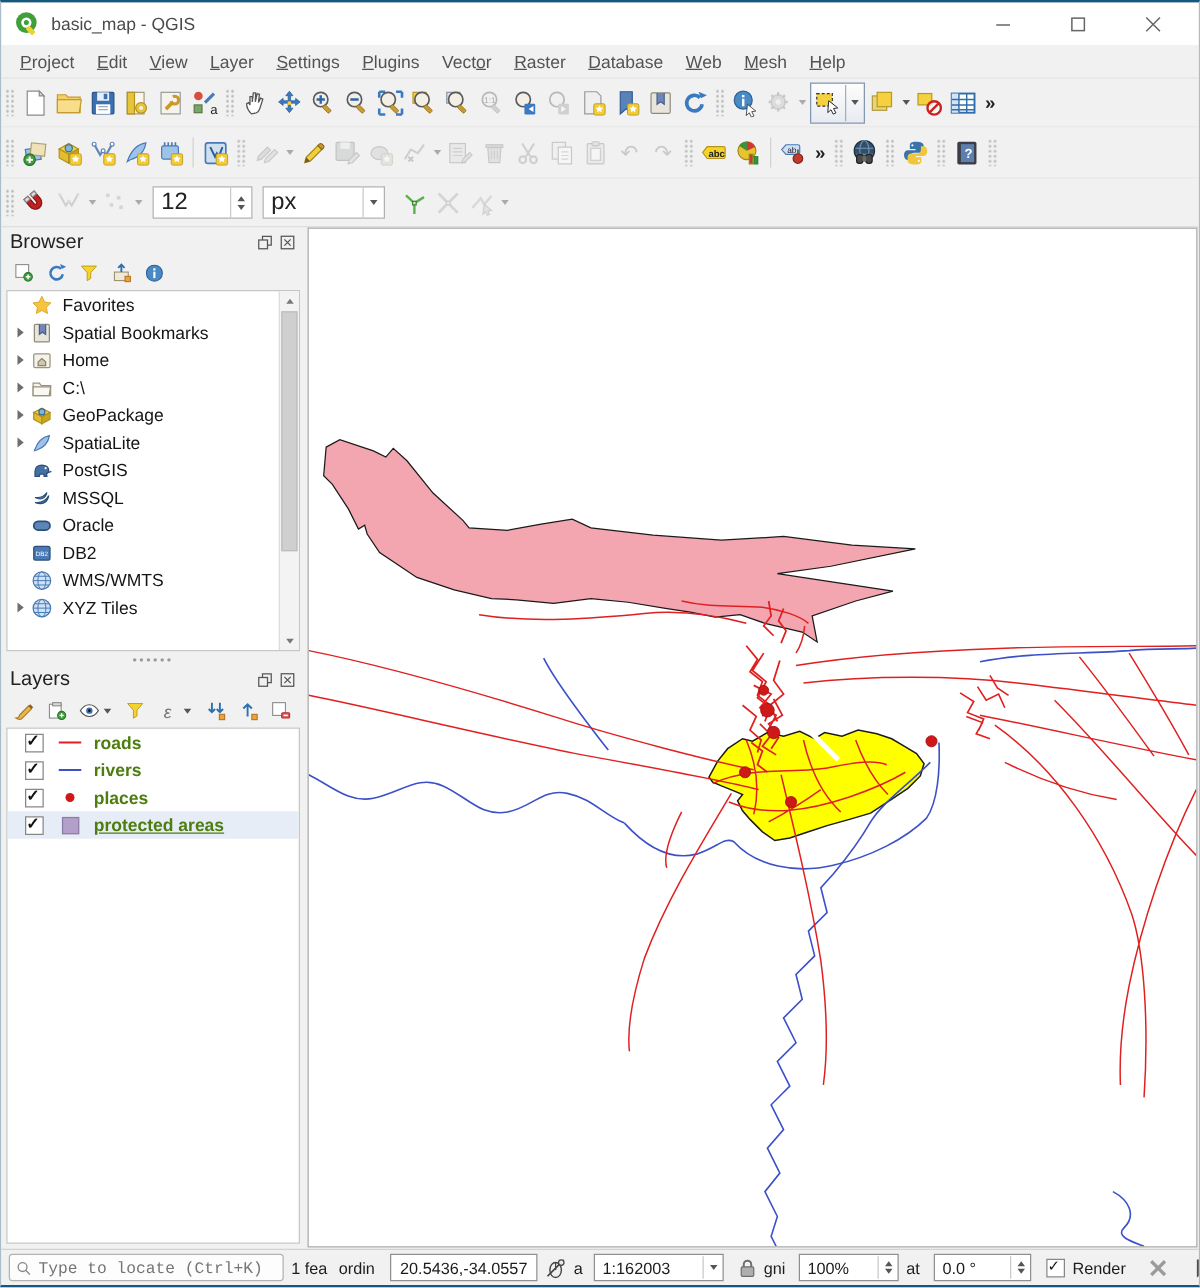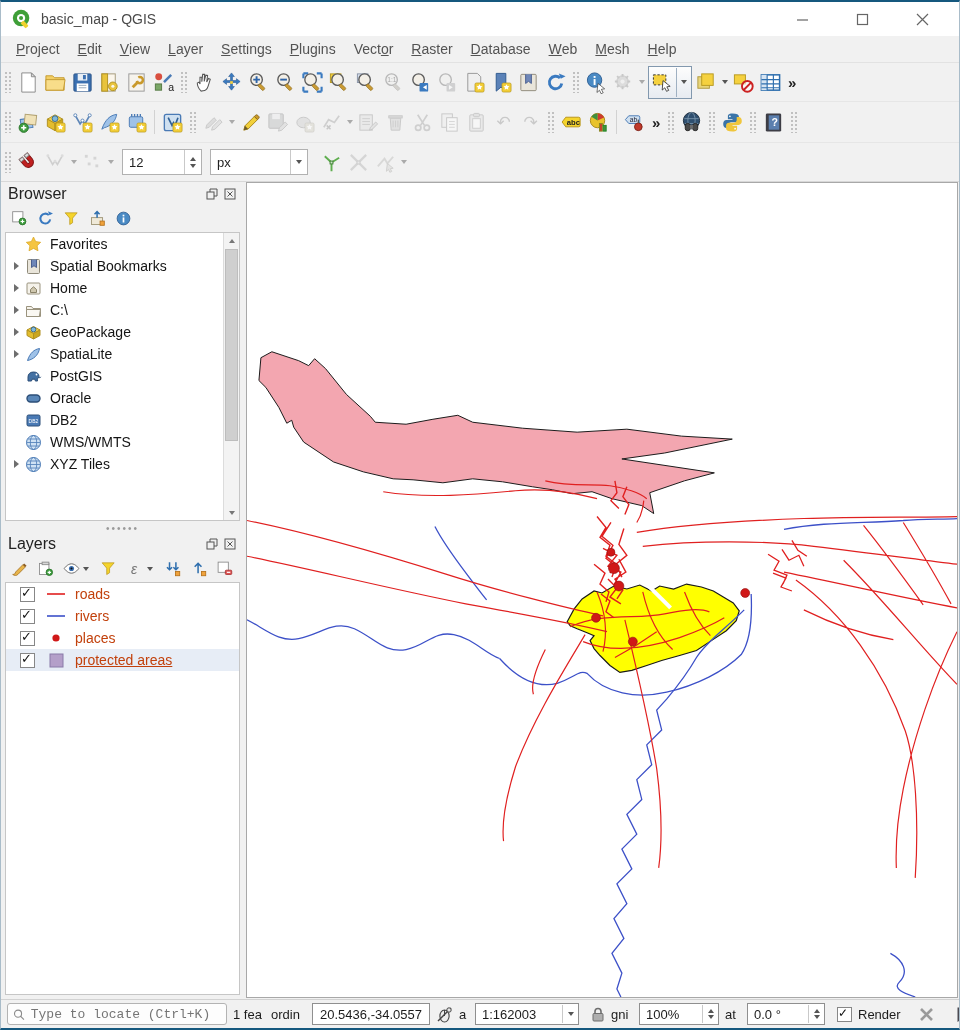--- a/index.html
+++ b/index.html
@@ -24,21 +24,21 @@
   .ti svg{width:23px;height:23px}
   .sep{width:1px;height:24px;background:#d2d2d2;margin:0 4px;flex:none}
   .caret{width:0;height:0;border-left:3.5px solid transparent;border-right:3.5px solid transparent;border-top:4px solid #555;margin:0 2px;flex:none;align-self:center}
   .caret.dim{border-top-color:#aaa}
   .dis{opacity:.38;filter:grayscale(.9)}
   .framed{border:1px solid #8298ae;background:linear-gradient(#fdfdfd,#e7ebf1);display:flex;align-items:center;height:31px;margin:0 1px}
   .framed .dd{width:14px;height:29px;border-left:1px solid #9fb0c2;display:flex;align-items:center;justify-content:center}
   .ovf{font-size:15px;color:#222;padding:0 4px;font-weight:bold}
   .glyph{font-size:17px;color:#8a8a8a}
   
-  .sbox{height:24px;background:#fff;border:1px solid #b1b1b1;display:flex;align-items:center;font-size:13px;color:#222}
+  .sbox{height:24px;background:#fff;border:1px solid #b1b1b1;display:flex;align-items:center;font-size:19px;color:#222}
   .sbox .val{padding:0 6px;flex:1;white-space:nowrap}
   .spincol{width:16px;height:100%;border-left:1px solid #c9c9c9;display:flex;flex-direction:column;align-items:center;justify-content:center;gap:3px}
   .up{width:0;height:0;border-left:3.5px solid transparent;border-right:3.5px solid transparent;border-bottom:4px solid #555}
   .down{width:0;height:0;border-left:3.5px solid transparent;border-right:3.5px solid transparent;border-top:4px solid #555}
   
   .main{flex:1;display:flex;min-height:0}
   .panels{width:243px;flex:none;display:flex;flex-direction:column;background:#f1f1f1}
   .panel-b{height:343px;flex:none;display:flex;flex-direction:column}
   .panel-l{flex:1;display:flex;flex-direction:column;min-height:0}
   .psplit{height:7px;display:flex;align-items:center;justify-content:center;flex:none}
@@ -52,21 +52,21 @@
   .tree{flex:1;margin:0 4px 4px 4px;background:#fff;border:1px solid #c6c6c6;position:relative;overflow:hidden}
   .trow{height:22px;display:flex;align-items:center;font-size:14px;color:#141414}
   .trow .arrow{width:13px;margin-left:4px;display:flex;justify-content:center;flex:none}
   .tri{width:0;height:0;border-top:4px solid transparent;border-bottom:4px solid transparent;border-left:5px solid #6e6e6e}
   .bicon{width:18px;height:17px;margin:0 7px 0 2px;flex:none}
   .bicon svg{width:17px;height:17px}
   .vscroll{position:absolute;right:0;top:0;bottom:0;width:15px;background:#f3f3f3;border-left:1px solid #dcdcdc}
   .varr{height:15px;display:flex;align-items:center;justify-content:center;background:#f3f3f3}
   .vthumb{position:absolute;left:1px;right:1px;top:16px;height:190px;background:#cfcfcf;border:1px solid #bdbdbd}
   
-  .lrow{height:22px;display:flex;align-items:center;font-size:14px;font-weight:normal;color:#c2410c}
+  .lrow{height:22px;display:flex;align-items:center;font-size:14px;font-weight:bold;color:#4d7c0f}
   .lrow.sel{background:#e7edf6}
   .cb{width:13px;height:13px;border:1px solid #878787;background:#fff;margin:0 8px 0 14px;position:relative;flex:none}
   .cb::after{content:"✓";position:absolute;left:0px;top:-3px;font-size:13px;color:#111}
   .sym{width:26px;display:flex;justify-content:center;align-items:center;margin-right:6px;flex:none}
   .underl{text-decoration:underline}
   
   .maparea{flex:1;background:#f1f1f1;padding:0 1px 1px 2px;min-width:0}
   .canvas{width:100%;height:100%;background:#fff;border:1px solid #a8a8a8;box-sizing:border-box}
   .canvas svg{display:block;width:100%;height:100%}
   
@@ -698,20 +698,28 @@
                 <span>SpatiaLite</span>
               </div>
             <div class="trow">
                 <span class="arrow"></span>
                 <span class="bicon"><svg viewBox="0 0 17 17">
                     <path d="M3 13v-4c0-3 2.2-5 5.5-5s5.5 1.8 5.5 4.3c0 1.4-.8 2.2-1.8 2.4l.3 2.3h-2.2l-.3-1.8h-3l-.5 1.8z" fill="#4471a3" stroke="#2d4f78"></path>
                     <circle cx="11.5" cy="6.5" r=".9" fill="#fff"></circle>
                     <path d="M13.5 9.5c1.2.3 2 .1 2.5-.6" stroke="#2d4f78" fill="none"></path>
                   </svg></span>
                 <span>PostGIS</span>
+              </div>
+            <div class="trow">
+                <span class="arrow"></span>
+                <span class="bicon"><svg viewBox="0 0 17 17">
+                    <path d="M3 12c5 .5 9-1.5 11-5.5-1 5.5-5 8-11 5.5z" fill="#4471a3" stroke="#2d4f78"></path>
+                    <path d="M3 8c4 .5 7.5-1 9.5-4-.8 4.4-4.5 6.5-9.5 4z" fill="#5a87b8" stroke="#2d4f78"></path>
+                  </svg></span>
+                <span>MSSQL</span>
               </div>
             <div class="trow">
                 <span class="arrow"></span>
                 <span class="bicon"><svg viewBox="0 0 17 17">
                     <rect x="2" y="5" width="13" height="7" rx="3.5" fill="#5a87b8" stroke="#2d4f78" stroke-width="1.4"></rect>
                   </svg></span>
                 <span>Oracle</span>
               </div>
             <div class="trow">
                 <span class="arrow"></span>

